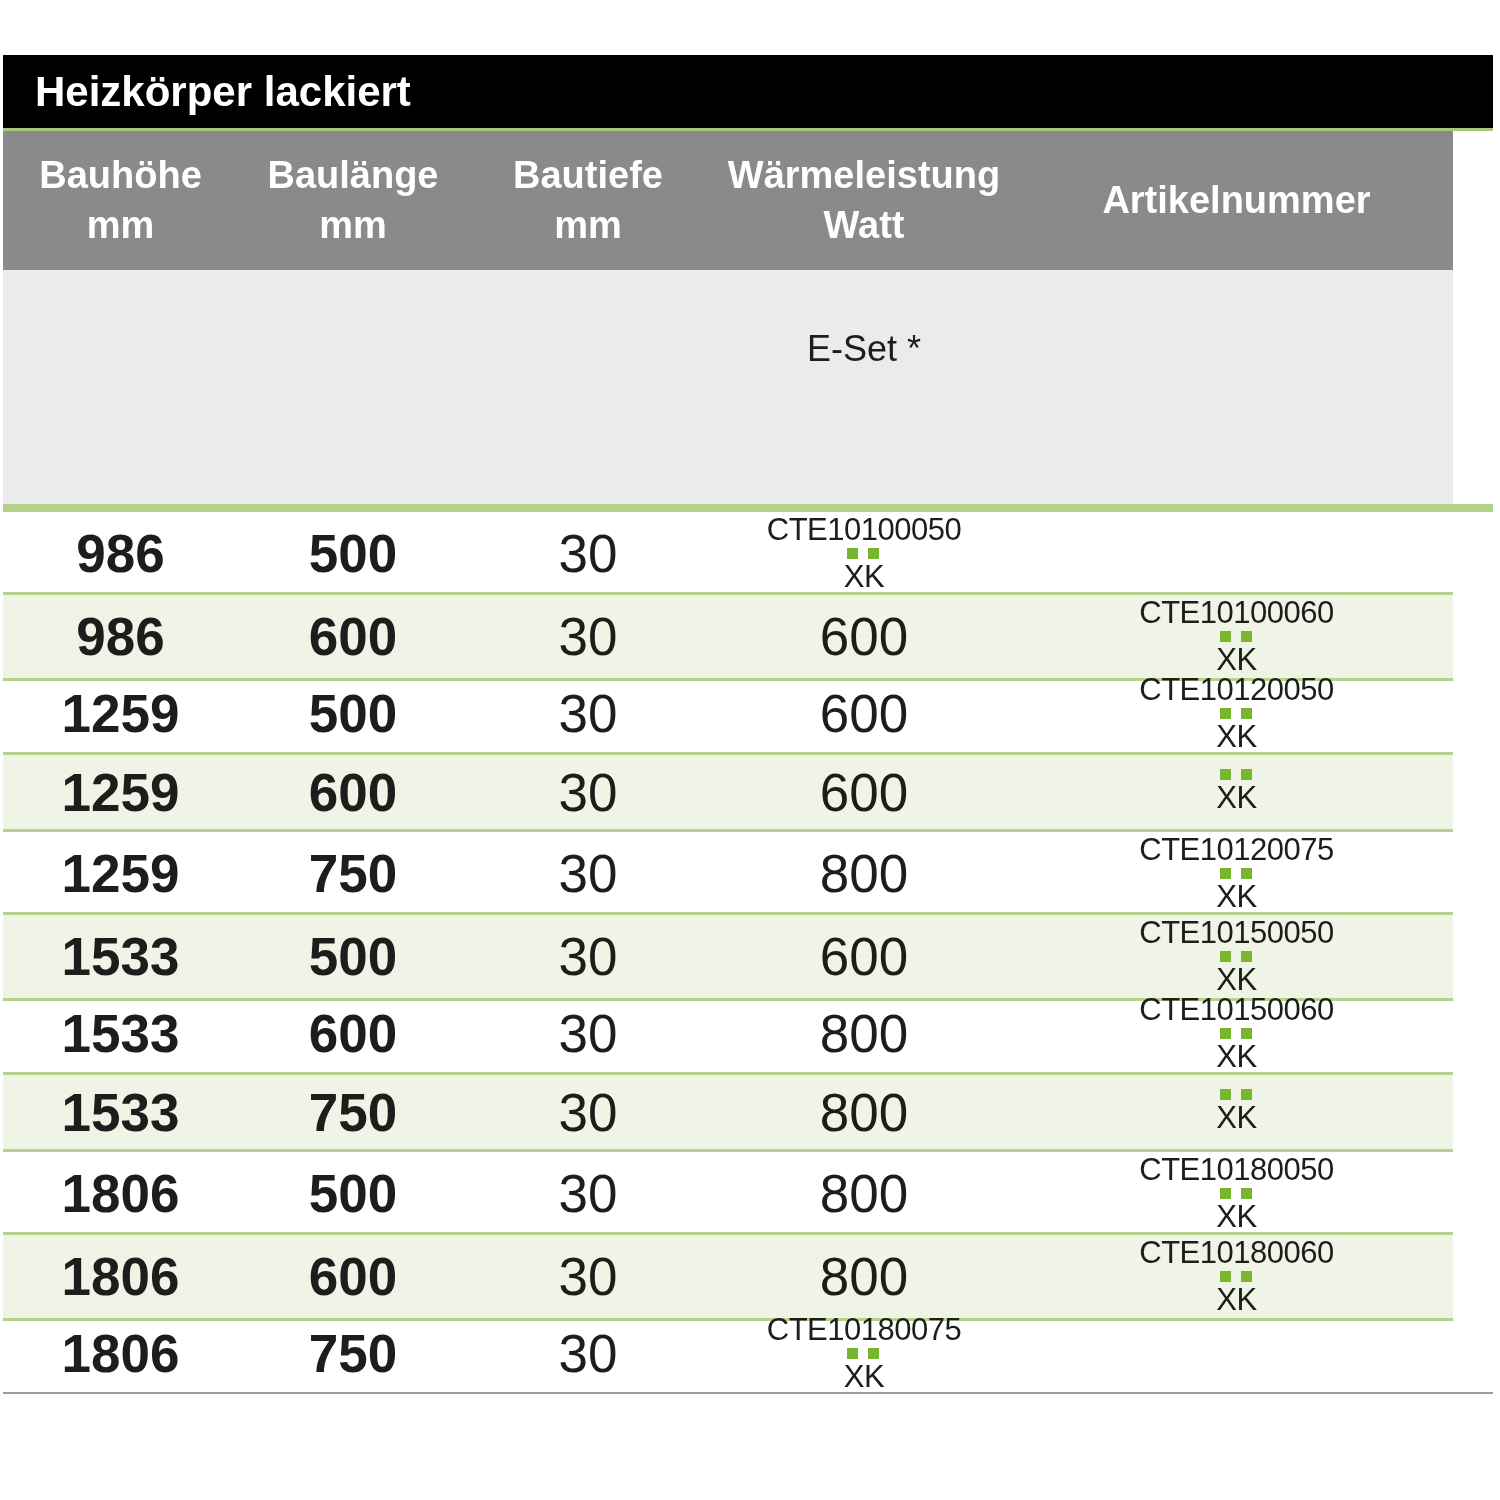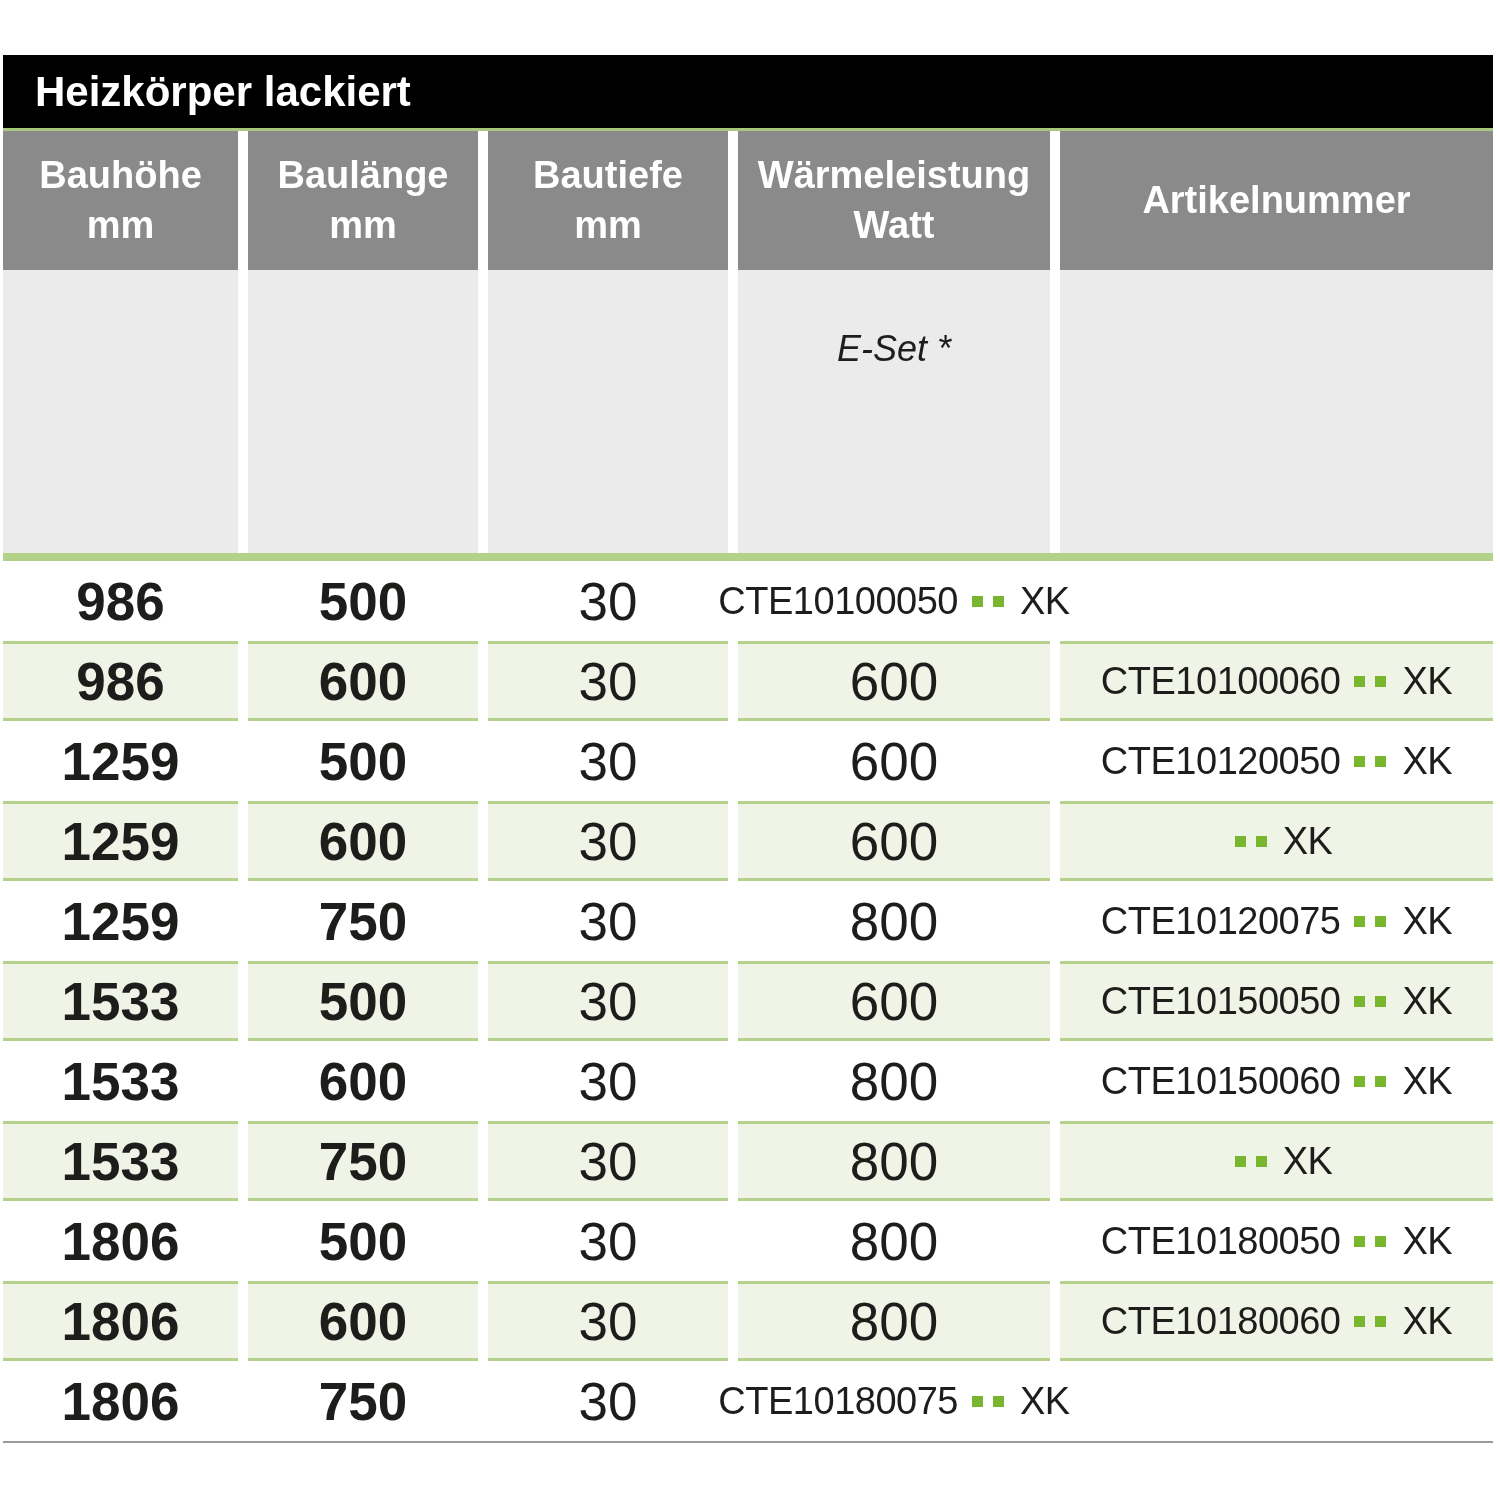--- a/index.html
+++ b/index.html
@@ -35,38 +35,37 @@
     letter-spacing: 0px;
   }
   .green-hairline {
     height: 3px;
     background: #a6c77c;
   }
   
   .grid-row {
     display: grid;
     grid-template-columns: 235px 230px 240px 312px 433px;
-    column-gap: 10px;
   }
   
   .header-row { height: 139px; }
   .header-cell {
     background: #8a8a8a;
     color: #ffffff;
     font-weight: 700;
     font-size: 38px;
     line-height: 1.3;
     display: flex;
     flex-direction: column;
     align-items: center;
     justify-content: center;
     text-align: center;
   }
   
-  .subheader-row { height: 283px; font-style: italic; }
+  .subheader-row { height: 234px; }
   .subheader-cell {
     background: #ebebeb;
     display: flex;
     justify-content: center;
     align-items: flex-start;
   }
   .subheader-cell .eset {
     margin-top: 58px;
     font-size: 36px;
     color: #1d1d1b;
@@ -84,21 +83,21 @@
     font-size: 53px;
     background: transparent;
     box-sizing: border-box;
   }
   .data-row.alt .data-cell {
     background: #f0f4e7;
     border-top: 3px solid #b6d18c;
     border-bottom: 3px solid #b6d18c;
   }
   .data-cell .bold { font-weight: 700; }
-  .artikel-cell { font-size: 38px; letter-spacing: -0.5px; }
+  .artikel-cell { font-size: 31px; letter-spacing: -0.5px; flex-direction: column; }
   .artikel-prefix { }
   .dots {
     display: inline-flex;
     margin: 0 16px 0 14px;
     column-gap: 10px;
   }
   .dot {
     width: 11px;
     height: 11px;
     background: #79b62f;

